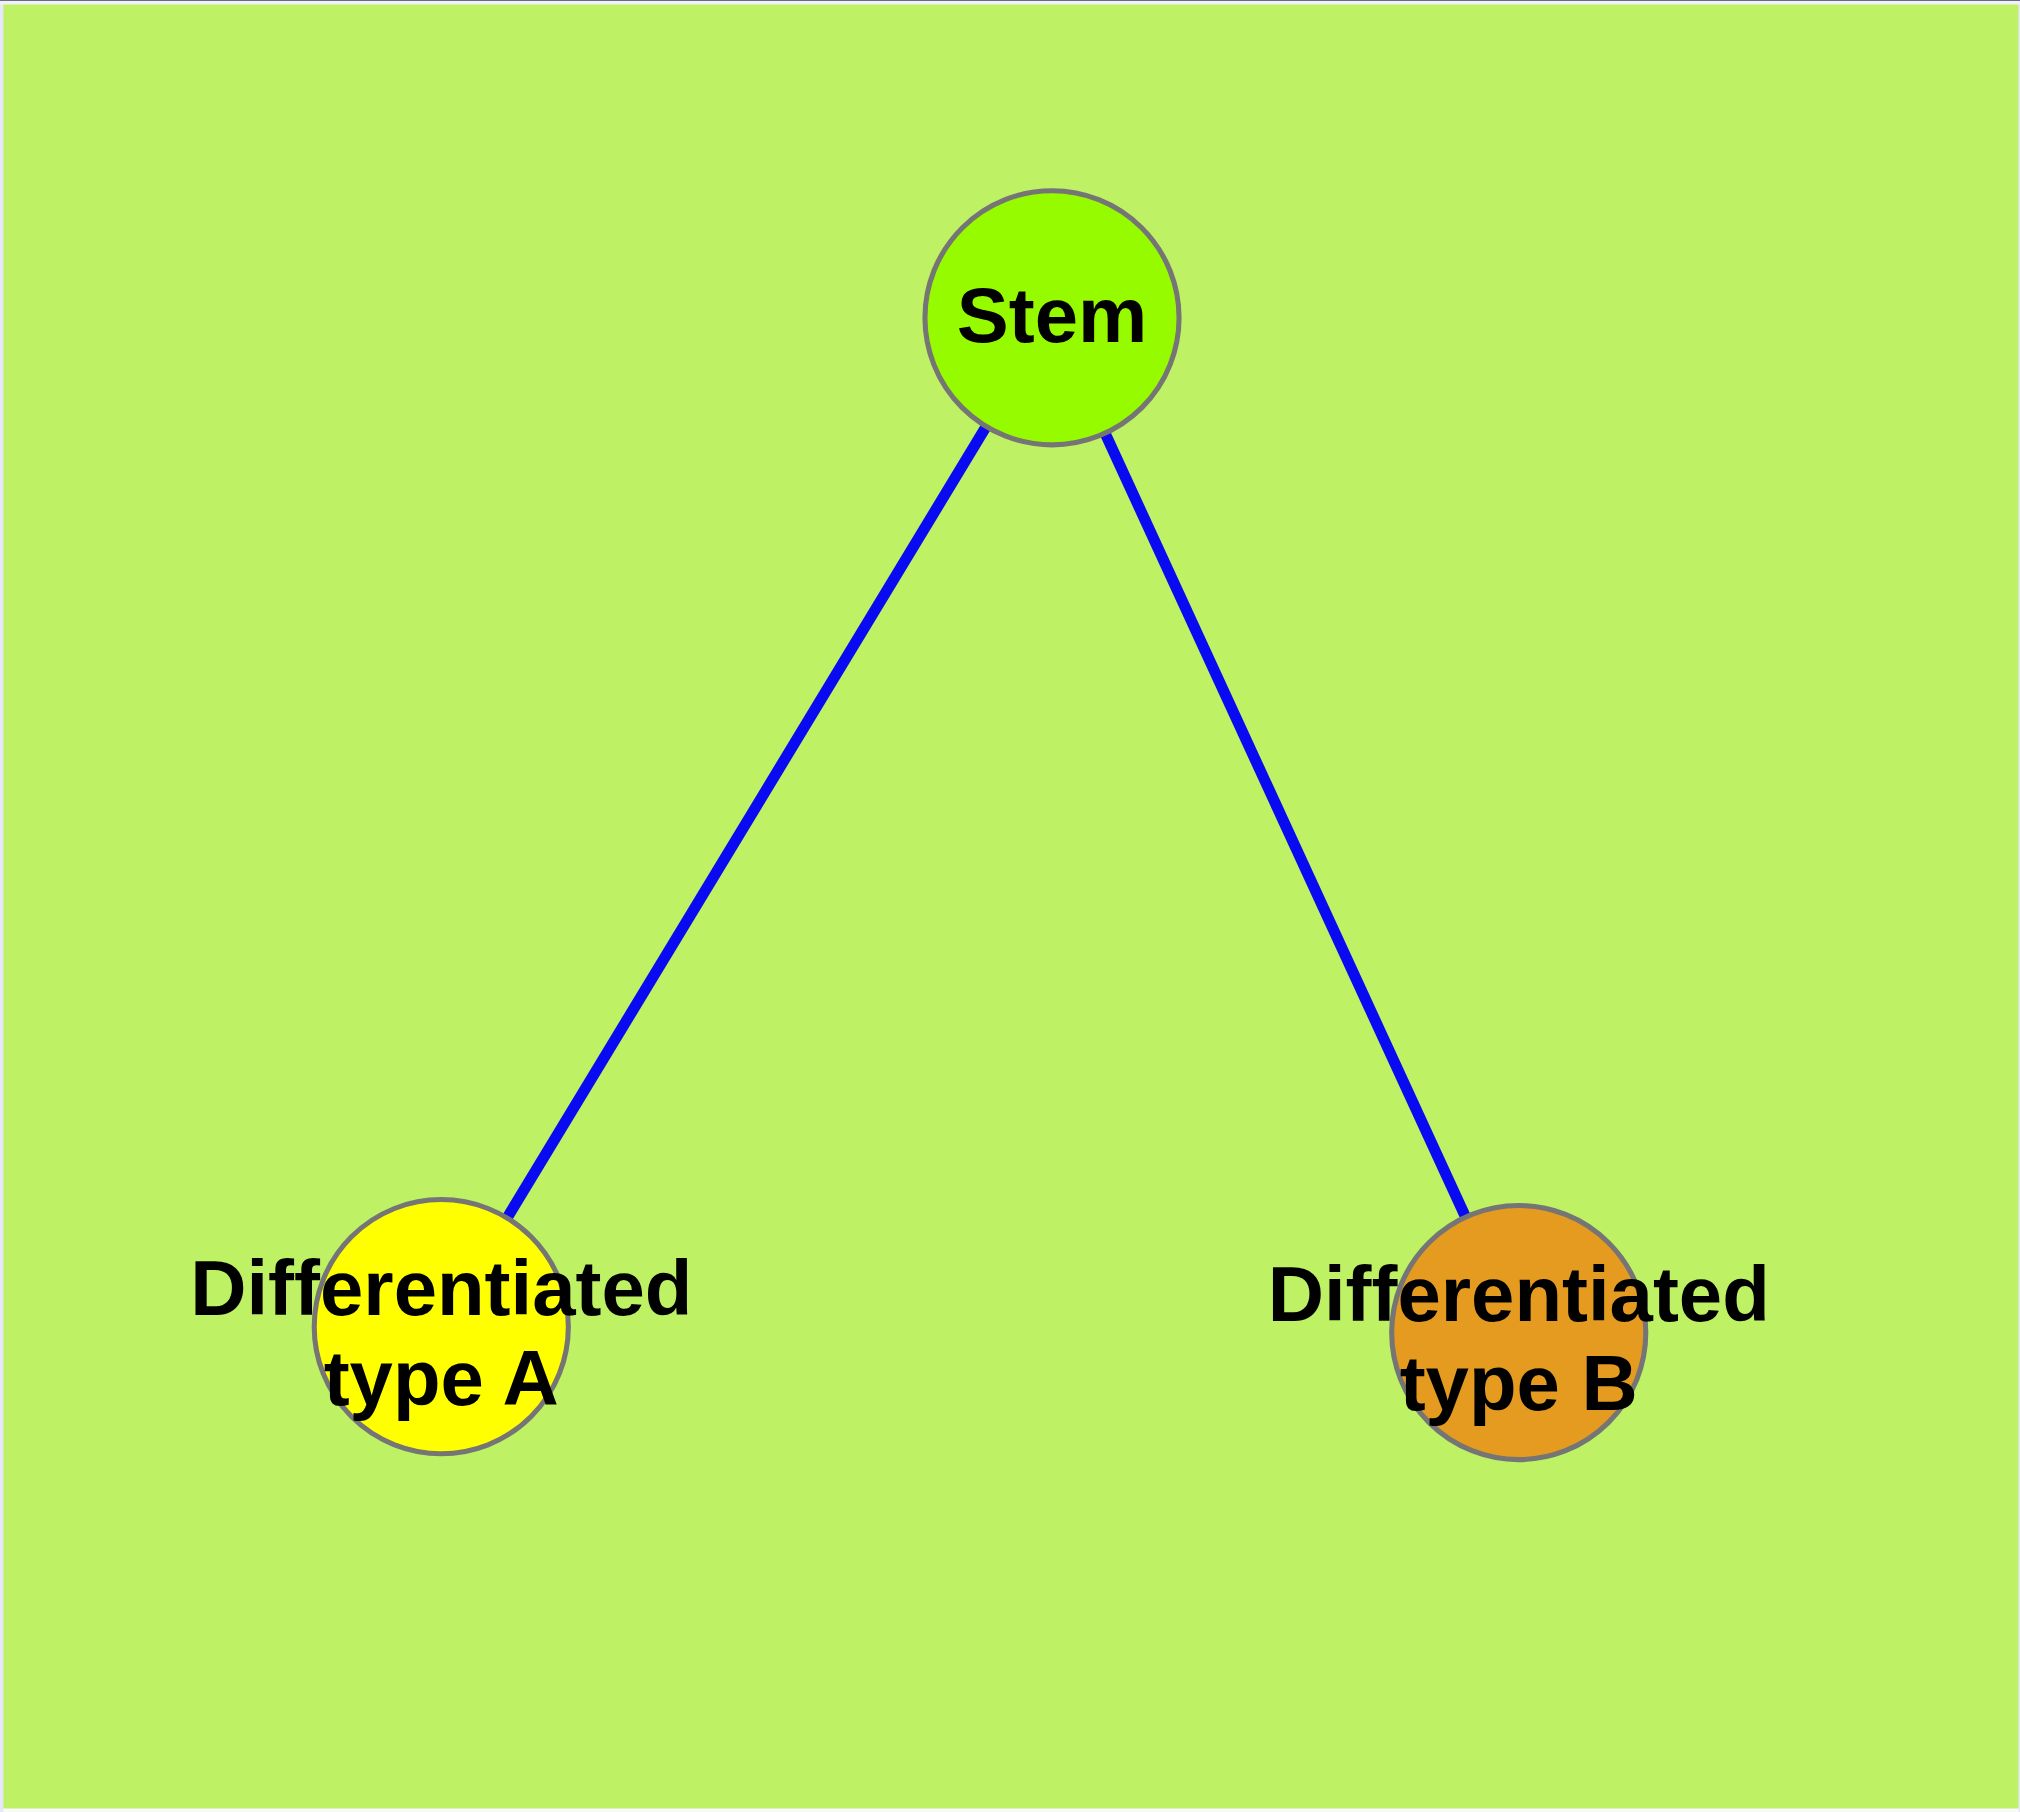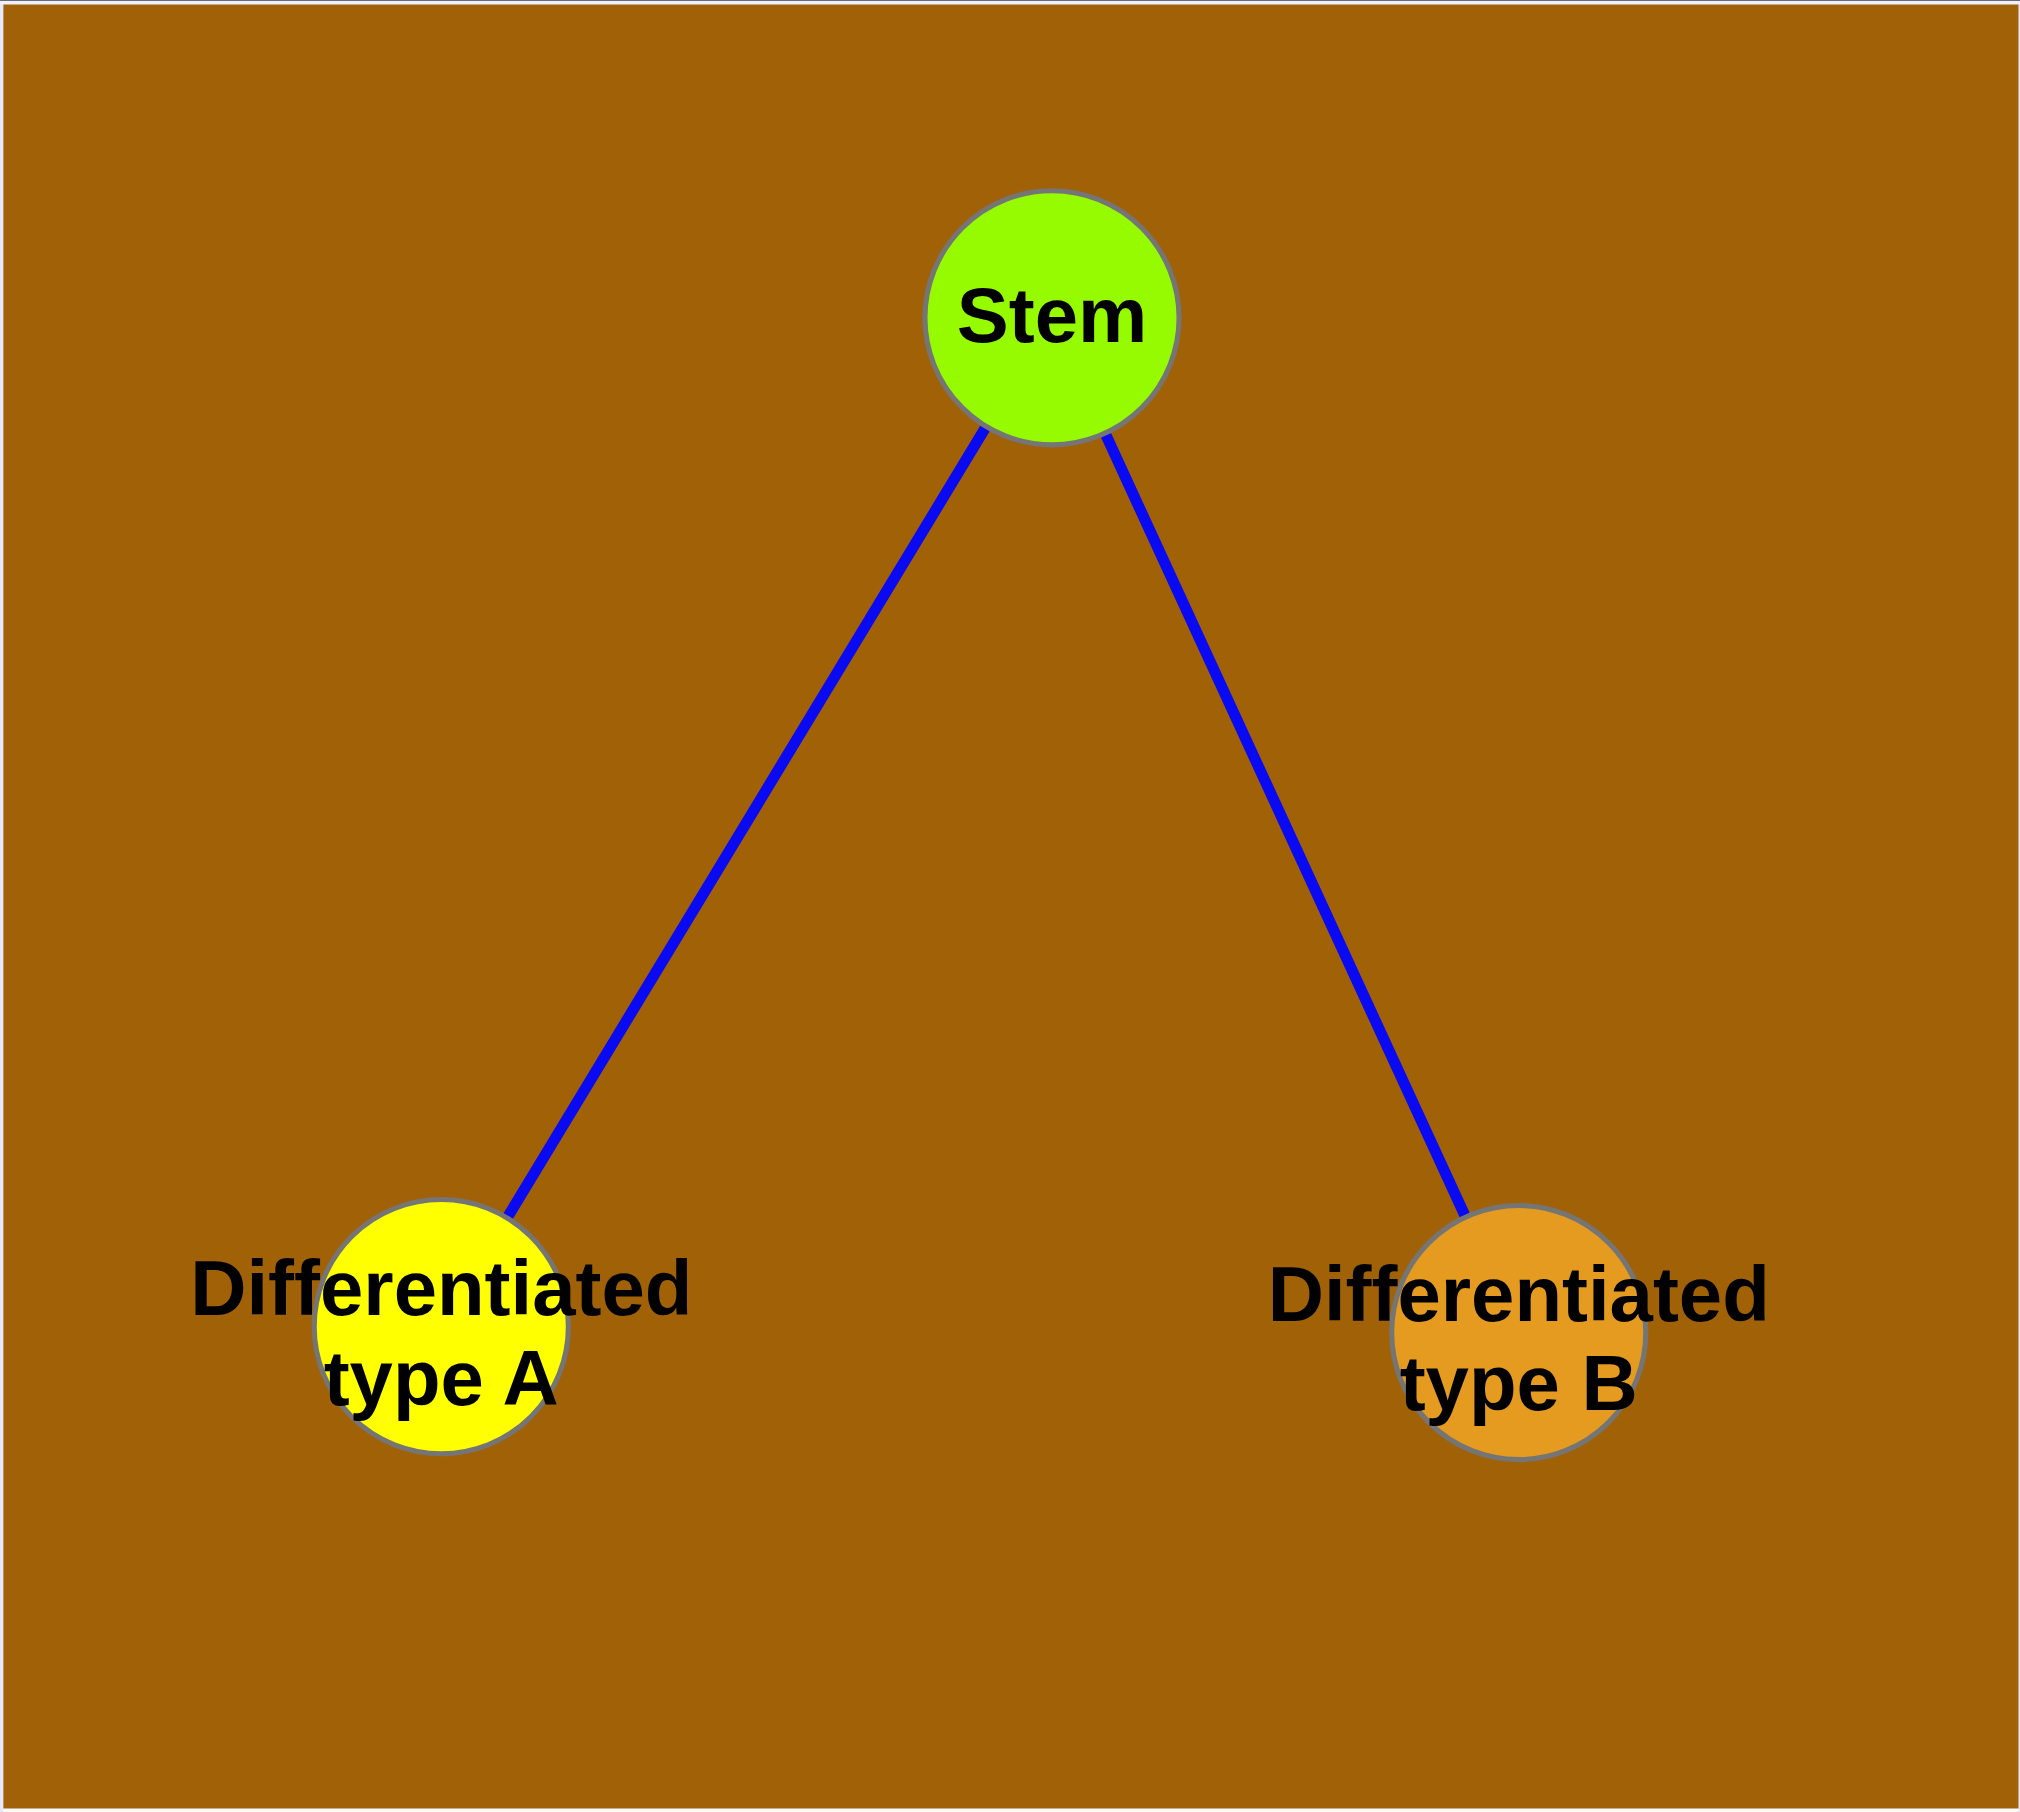--- a/index.html
+++ b/index.html
@@ -43,21 +43,21 @@
   .node-label {
     font-family: "Liberation Sans", sans-serif;
     font-weight: bold;
     font-size: 92px;
     text-anchor: middle;
   }
 </style>
 </head>
 <body>
 
-<div class="canvas-wrap" style="background: #a16207;">
+<div class="canvas-wrap" style="background: #bef264;">
   <svg class="graph" viewBox="0 0 2384 2138" xmlns="http://www.w3.org/2000/svg">
 
     <line class="edge" x1="1241" y1="374" x2="520" y2="1565" stroke="#0909f2"></line>
     <line class="edge" x1="1241" y1="374" x2="1792" y2="1572" stroke="#0909f2"></line>
 
     <circle class="node" cx="1241" cy="374" r="150" fill="#97fb00" stroke="#757575"></circle>
     <circle class="node" cx="520" cy="1565" r="150" fill="#ffff00" stroke="#757575"></circle>
     <circle class="node" cx="1792" cy="1572" r="150" fill="#e49b1f" stroke="#757575"></circle>
 
     <text class="node-label" x="1241" y="403" fill="#000000">Stem</text>

